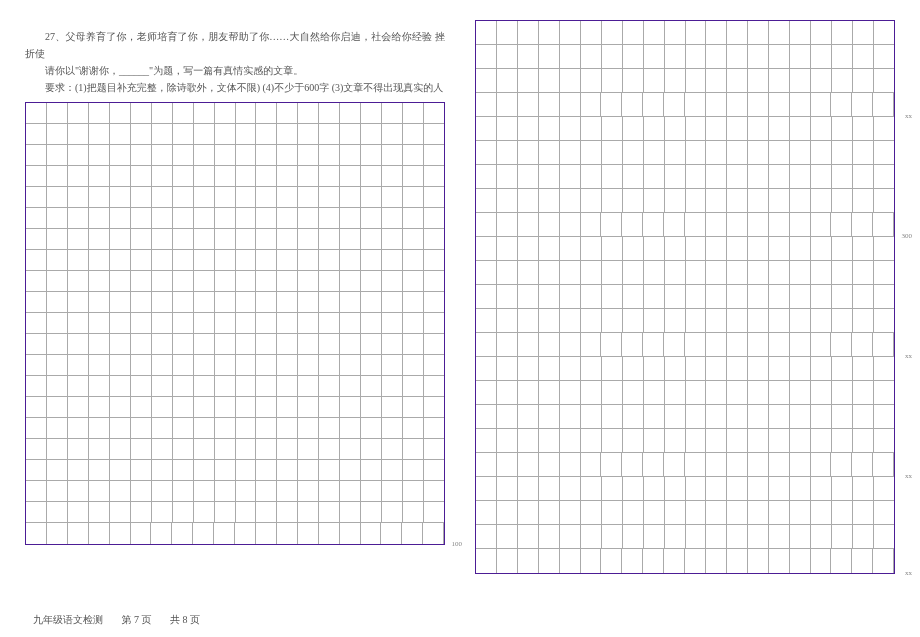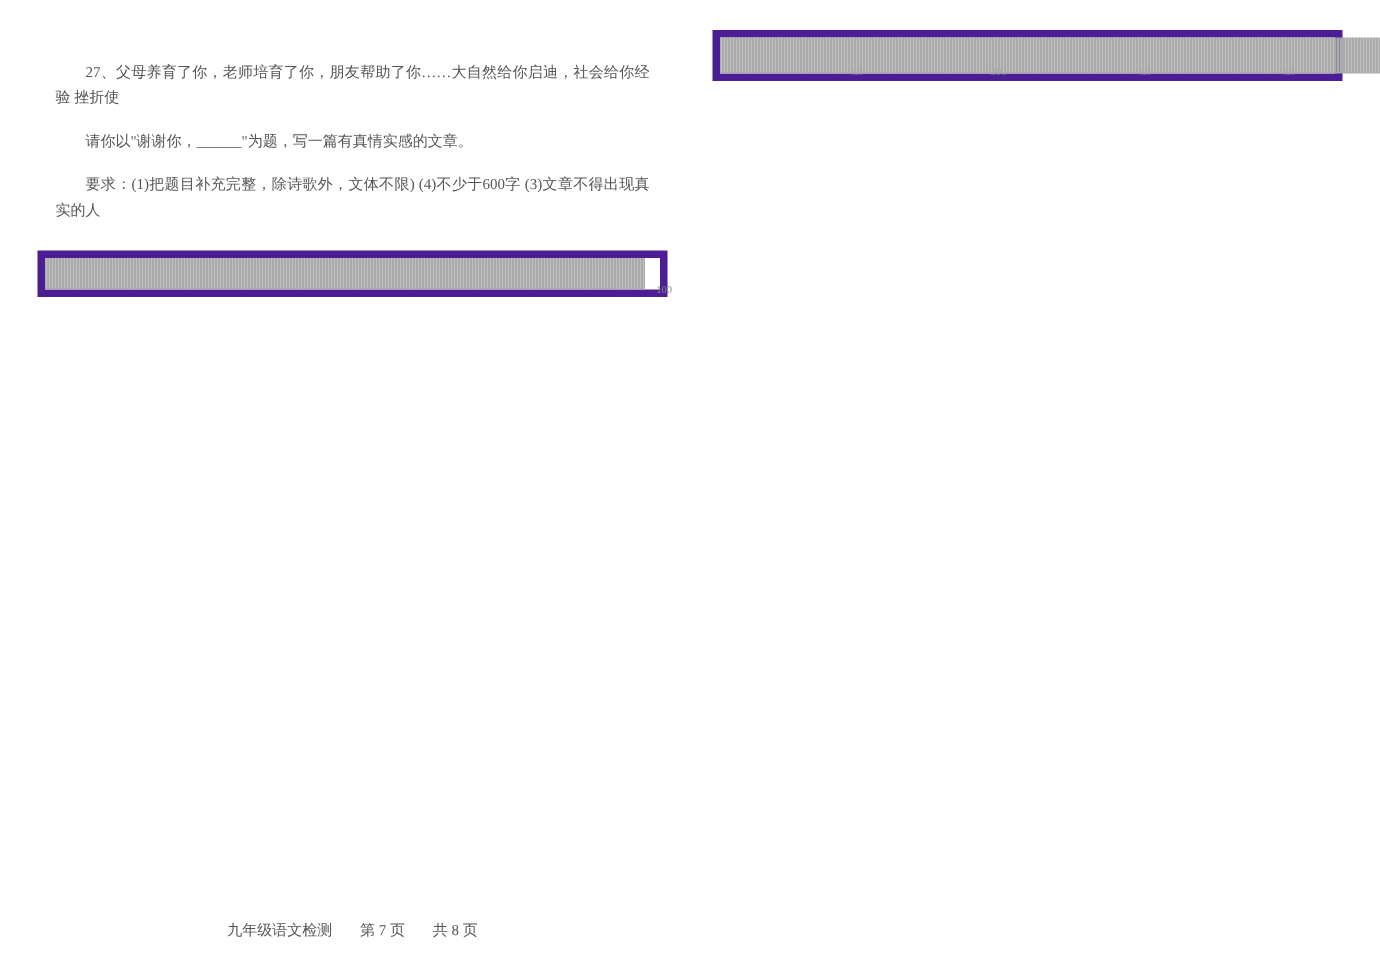--- a/index.html
+++ b/index.html
@@ -30,30 +30,30 @@
     }
     .prompt-text {
       font-size: 10px;
       line-height: 1.7;
       color: #555;
       padding: 8px 0 6px 0;
       text-align: justify;
     }
     .prompt-text p {
       text-indent: 2em;
-      margin: 12px;
+      margin: 0;
     }
     .grid-container {
       position: relative;
       flex: 1;
     }
     .grid {
       display: flex;
-      flex-direction: row;
-      border: 5px solid #4c1d95;
+      flex-direction: column;
+      border: 1px solid #4c1d95;
     }
     .grid-row {
       display: flex;
       height: 21px;
       border-bottom: 1px solid #aaa;
       position: relative;
     }
     .grid-row:last-child {
       border-bottom: none;
     }
@@ -70,21 +70,20 @@
     .marker {
       position: absolute;
       right: -18px;
       bottom: -4px;
       font-size: 7px;
       color: #888;
     }
     .footer {
       font-size: 10px;
       color: #555;
-      text-align: center;
       padding-top: 14px;
     }
     .footer span {
       margin: 0 8px;
     }
     .page-right .footer {
       padding-top: 28px;
     }
   </style>
 </head>

